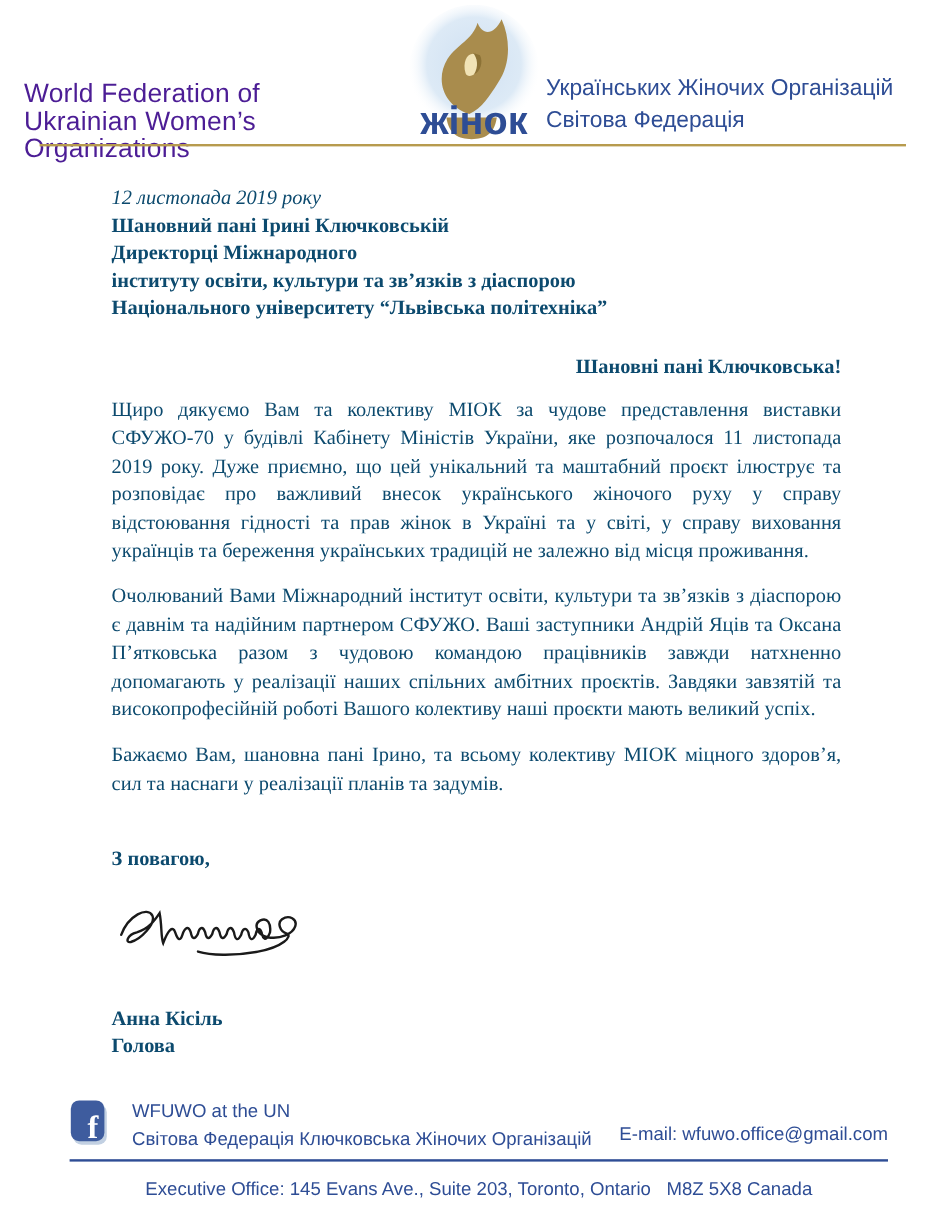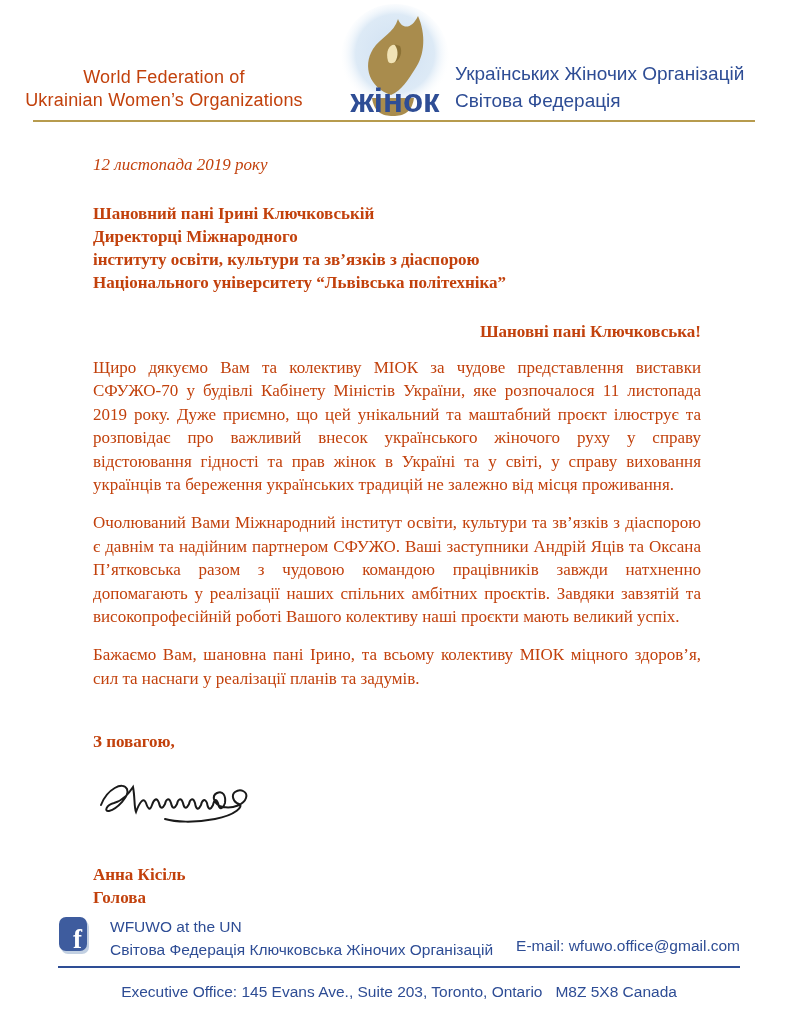--- a/index.html
+++ b/index.html
@@ -9,23 +9,23 @@
     height: 1024px;
     background: #ffffff;
     overflow: hidden;
     font-family: "Liberation Sans", sans-serif;
   }
 
   
   .head-left {
     position: absolute;
     top: 66px; left: 20px; width: 288px;
-    text-align: center;
-    color: #c2410c;
-    font-size: 18px;
+    text-align: left;
+    color: #4c1d95;
+    font-size: 22px;
     line-height: 23px;
     letter-spacing: 0.2px;
   }
   .head-right {
     position: absolute;
     top: 60px; left: 455px; width: 310px;
     text-align: left;
     color: #2e4d95;
     font-size: 19px;
     line-height: 27px;
@@ -48,30 +48,29 @@
     position: absolute;
     top: 120px; left: 33px; width: 722px; height: 2px;
     background: #b79b4e;
   }
 
   
   .letter {
     position: absolute;
     top: 153px; left: 93px; width: 608px;
     font-family: "Liberation Serif", serif;
-    color: #c2410c;
+    color: #0c4a6e;
     font-size: 17px;
   }
   .date-line {
     font-style: italic;
     margin: 0 0 0 0;
     line-height: 23px;
   }
   .recipient {
-    margin-top: 26px;
     font-weight: bold;
     line-height: 23px;
   }
   .salutation {
     margin-top: 26px;
     text-align: right;
     font-weight: bold;
     line-height: 23px;
   }
   .para {

